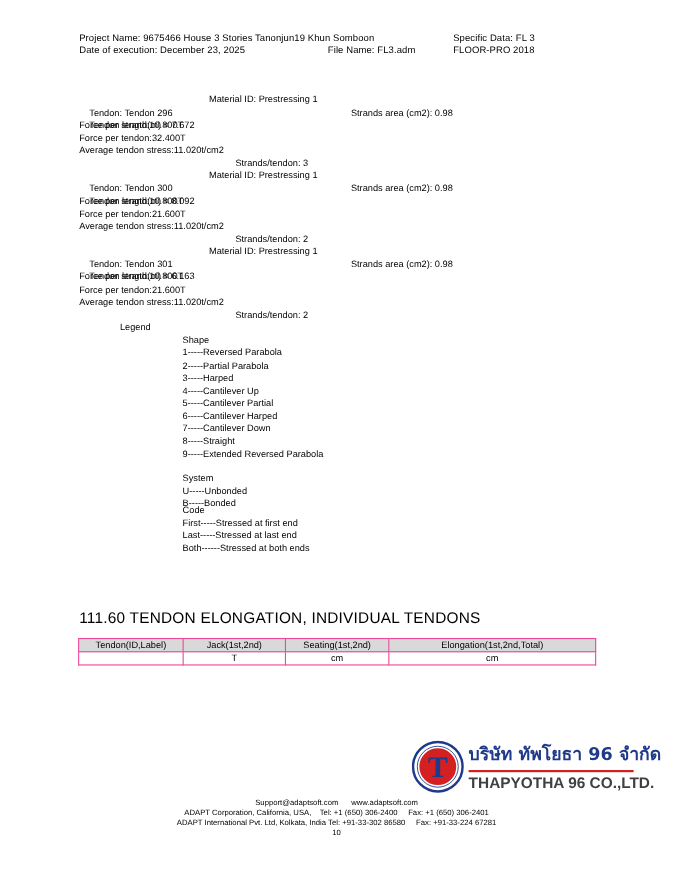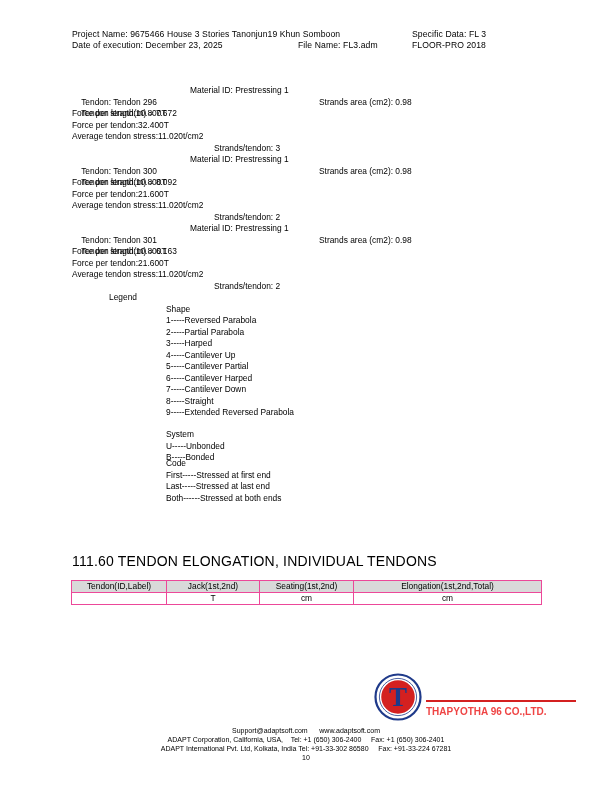--- a/index.html
+++ b/index.html
@@ -39,22 +39,22 @@
     table.elong th { background: #d9d9d9; }
     
     .logo { position: absolute; left: 374px; top: 673px; width: 210px; height: 50px; }
     .logo svg { display: block; }
     .logo .thai {
       position: absolute; left: 52px; top: 3px; font-size: 16px; line-height: 20px;
       color: #1f3a8a; font-weight: bold; white-space: pre; font-family: "DejaVu Sans", sans-serif;
     }
     .logo .rule { position: absolute; left: 52px; top: 27px; width: 150px; height: 2px; background: #d42020; }
     .logo .en {
-      position: absolute; left: 52px; top: 31px; font-size: 10px; line-height: 15px;
-      color: #ef4444; font-weight: bold; white-space: pre; text-align: right;
+      position: absolute; left: 52px; top: 31px; font-size: 14px; line-height: 15px;
+      color: #404040; font-weight: bold; white-space: pre; text-align: right;
     }
     
     .footer { position: absolute; left: 0; width: 612px; text-align: center; font-size: 7px; line-height: 9px; }
     .footer .fl { white-space: pre; }
   </style>
 </head>
 <body>
 
 <div class="abs hdr" style="left:72px; top:29px;">Project Name: 9675466 House 3 Stories Tanonjun19 Khun Somboon</div>
 <div class="abs hdr" style="left:412px; top:29px;">Specific Data: FL 3</div>
@@ -161,20 +161,21 @@
   </tbody>
 </table>
 
 <div class="logo">
   <svg width="50" height="50" viewBox="0 0 50 50">
     <circle cx="24" cy="24" r="22.5" fill="#fff" stroke="#1f3a8a" stroke-width="2.2"></circle>
     <circle cx="24" cy="24" r="17.5" fill="#d42020" stroke="#fff" stroke-width="1.5"></circle>
     <circle cx="24" cy="24" r="18.6" fill="none" stroke="#1f3a8a" stroke-width="0.8"></circle>
     <text x="24" y="33" text-anchor="middle" font-family="Liberation Serif, serif" font-weight="bold" font-size="27" fill="#1f3a8a">T</text>
   </svg>
+  <div class="thai">บริษัท ทัพโยธา 96 จำกัด</div>
   <div class="rule"></div>
   <div class="en">THAPYOTHA 96 CO.,LTD.</div>
 </div>
 
 <div class="footer" style="top:726px;">
   <div class="fl">Support@adaptsoft.com      www.adaptsoft.com</div>
   <div class="fl">ADAPT Corporation, California, USA,    Tel: +1 (650) 306-2400     Fax: +1 (650) 306-2401</div>
   <div class="fl">ADAPT International Pvt. Ltd, Kolkata, India Tel: +91-33-302 86580     Fax: +91-33-224 67281</div>
   <div class="fl">10</div>
 </div>

